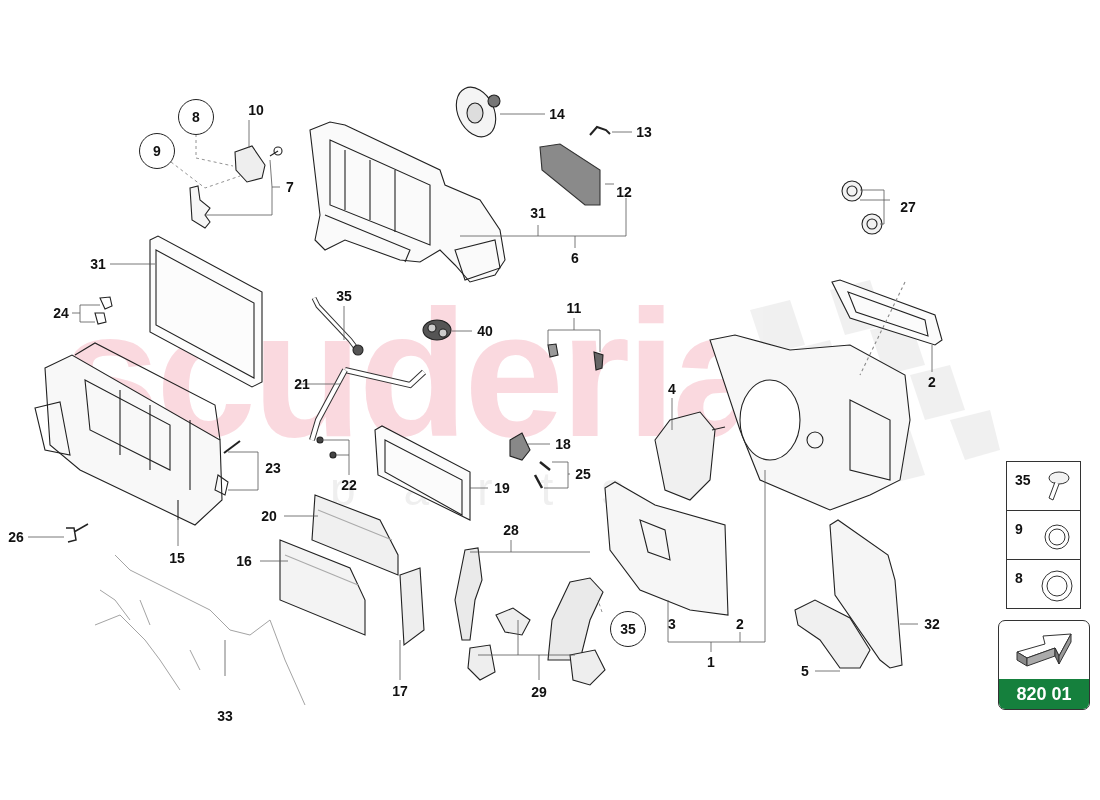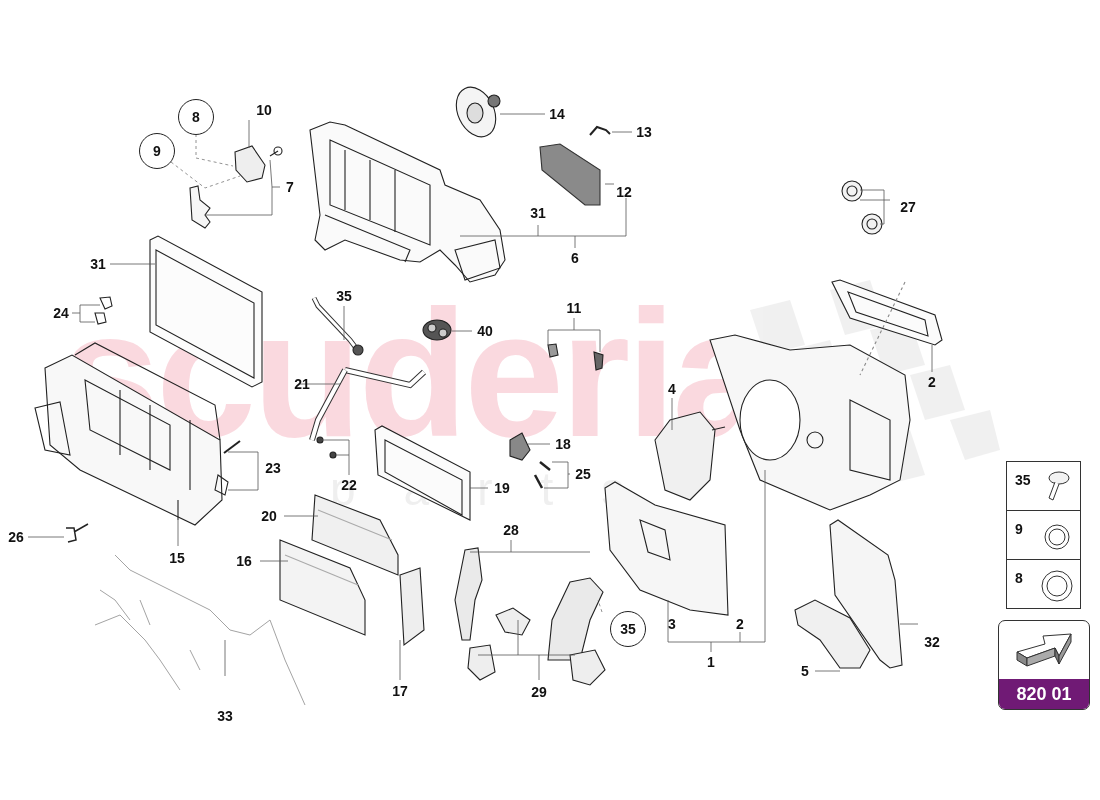--- a/index.html
+++ b/index.html
@@ -9,21 +9,21 @@
   .circ { position:absolute; width:34px; height:34px; border:1.3px solid #222; border-radius:50%; display:flex; align-items:center; justify-content:center; font-family:"Liberation Sans", sans-serif; font-weight:bold; font-size:14px; color:#111; transform:translate(-50%,-50%); background:#fff; }
   .wm { position:absolute; font-family:"Liberation Sans", sans-serif; font-weight:bold; color:rgba(236,120,140,0.28); pointer-events:none; }
   .wm2 { position:absolute; font-family:"Liberation Sans", sans-serif; color:rgba(190,190,190,0.25); letter-spacing:48px; pointer-events:none; }
   #legend { position:absolute; left:1006px; top:461px; width:73px; border:1.3px solid #333; background:#fff; }
   .leg-row { position:relative; height:48px; border-bottom:1.3px solid #333; }
   .leg-row:last-child { border-bottom:none; }
   .leg-num { position:absolute; left:8px; top:10px; font-weight:bold; font-size:14px; color:#111; }
   .leg-icon { position:absolute; left:30px; top:6px; width:38px; height:38px; }
   #nav-box { position:absolute; left:998px; top:620px; width:90px; height:88px; border:1.3px solid #333; border-radius:7px; overflow:hidden; background:#fff; }
   #nav-box .arrow { position:absolute; left:14px; top:5px; width:64px; height:48px; }
-  #nav-box .code { position:absolute; left:0; bottom:0; width:100%; height:30px; background:#701a75; color:#fff; font-weight:bold; font-size:18px; display:flex; align-items:center; justify-content:center; }
+  #nav-box .code { position:absolute; left:0; bottom:0; width:100%; height:30px; background:#15803d; color:#fff; font-weight:bold; font-size:18px; display:flex; align-items:center; justify-content:center; }
 </style>
 </head>
 <body>
 
 <div class="wm" style="left:60px; top:270px; font-size:180px; letter-spacing:-4px;">scuderia</div>
 <div class="wm2" style="left:330px; top:462px; font-size:46px;">parts</div>
 
 <svg id="canvas" viewBox="0 0 1100 800" xmlns="http://www.w3.org/2000/svg">
 
   <g opacity="0.12" fill="#888">
@@ -277,21 +277,21 @@
 
 <div id="callouts">
     <div class="lbl" style="left: 711px; top: 662px;">1</div>
     <div class="lbl" style="left: 740px; top: 624px;">2</div>
     <div class="lbl" style="left: 932px; top: 382px;">2</div>
     <div class="lbl" style="left: 672px; top: 624px;">3</div>
     <div class="lbl" style="left: 672px; top: 389px;">4</div>
     <div class="lbl" style="left: 805px; top: 671px;">5</div>
     <div class="lbl" style="left: 575px; top: 258px;">6</div>
     <div class="lbl" style="left: 290px; top: 187px;">7</div>
-    <div class="lbl" style="left: 264px; top: 110px;">10</div>
+    <div class="lbl" style="left: 256px; top: 110px;">10</div>
     <div class="lbl" style="left: 574px; top: 308px;">11</div>
     <div class="lbl" style="left: 624px; top: 184px; margin-top: 8px;">12</div>
     <div class="lbl" style="left: 644px; top: 132px;">13</div>
     <div class="lbl" style="left: 557px; top: 114px;">14</div>
     <div class="lbl" style="left: 177px; top: 558px;">15</div>
     <div class="lbl" style="left: 244px; top: 561px;">16</div>
     <div class="lbl" style="left: 400px; top: 691px;">17</div>
     <div class="lbl" style="left: 563px; top: 444px;">18</div>
     <div class="lbl" style="left: 502px; top: 488px;">19</div>
     <div class="lbl" style="left: 269px; top: 516px;">20</div>
@@ -300,21 +300,21 @@
     <div class="lbl" style="left: 273px; top: 468px;">23</div>
     <div class="lbl" style="left: 61px; top: 313px;">24</div>
     <div class="lbl" style="left: 583px; top: 474px; text-align: right;">25</div>
     <div class="lbl" style="left: 16px; top: 537px;">26</div>
     <div class="lbl" style="left: 908px; top: 207px;">27</div>
     <div class="lbl" style="left: 511px; top: 530px;">28</div>
     <div class="lbl" style="left: 539px; top: 692px;">29</div>
     <div class="lbl" style="left: 485px; top: 331px;">40</div>
     <div class="lbl" style="left: 98px; top: 264px;">31</div>
     <div class="lbl" style="left: 538px; top: 213px;">31</div>
-    <div class="lbl" style="left: 932px; top: 624px; margin-top: 18px;">32</div>
+    <div class="lbl" style="left: 932px; top: 624px;">32</div>
     <div class="lbl" style="left: 225px; top: 716px;">33</div>
     <div class="lbl" style="left: 344px; top: 296px;">35</div>
   </div>
 
 <div id="circled">
     <div class="circ" style="left: 196px; top: 117px;">8</div>
     <div class="circ" style="left: 157px; top: 151px;">9</div>
     <div class="circ" style="left: 628px; top: 629px;">35</div>
   </div>
 

